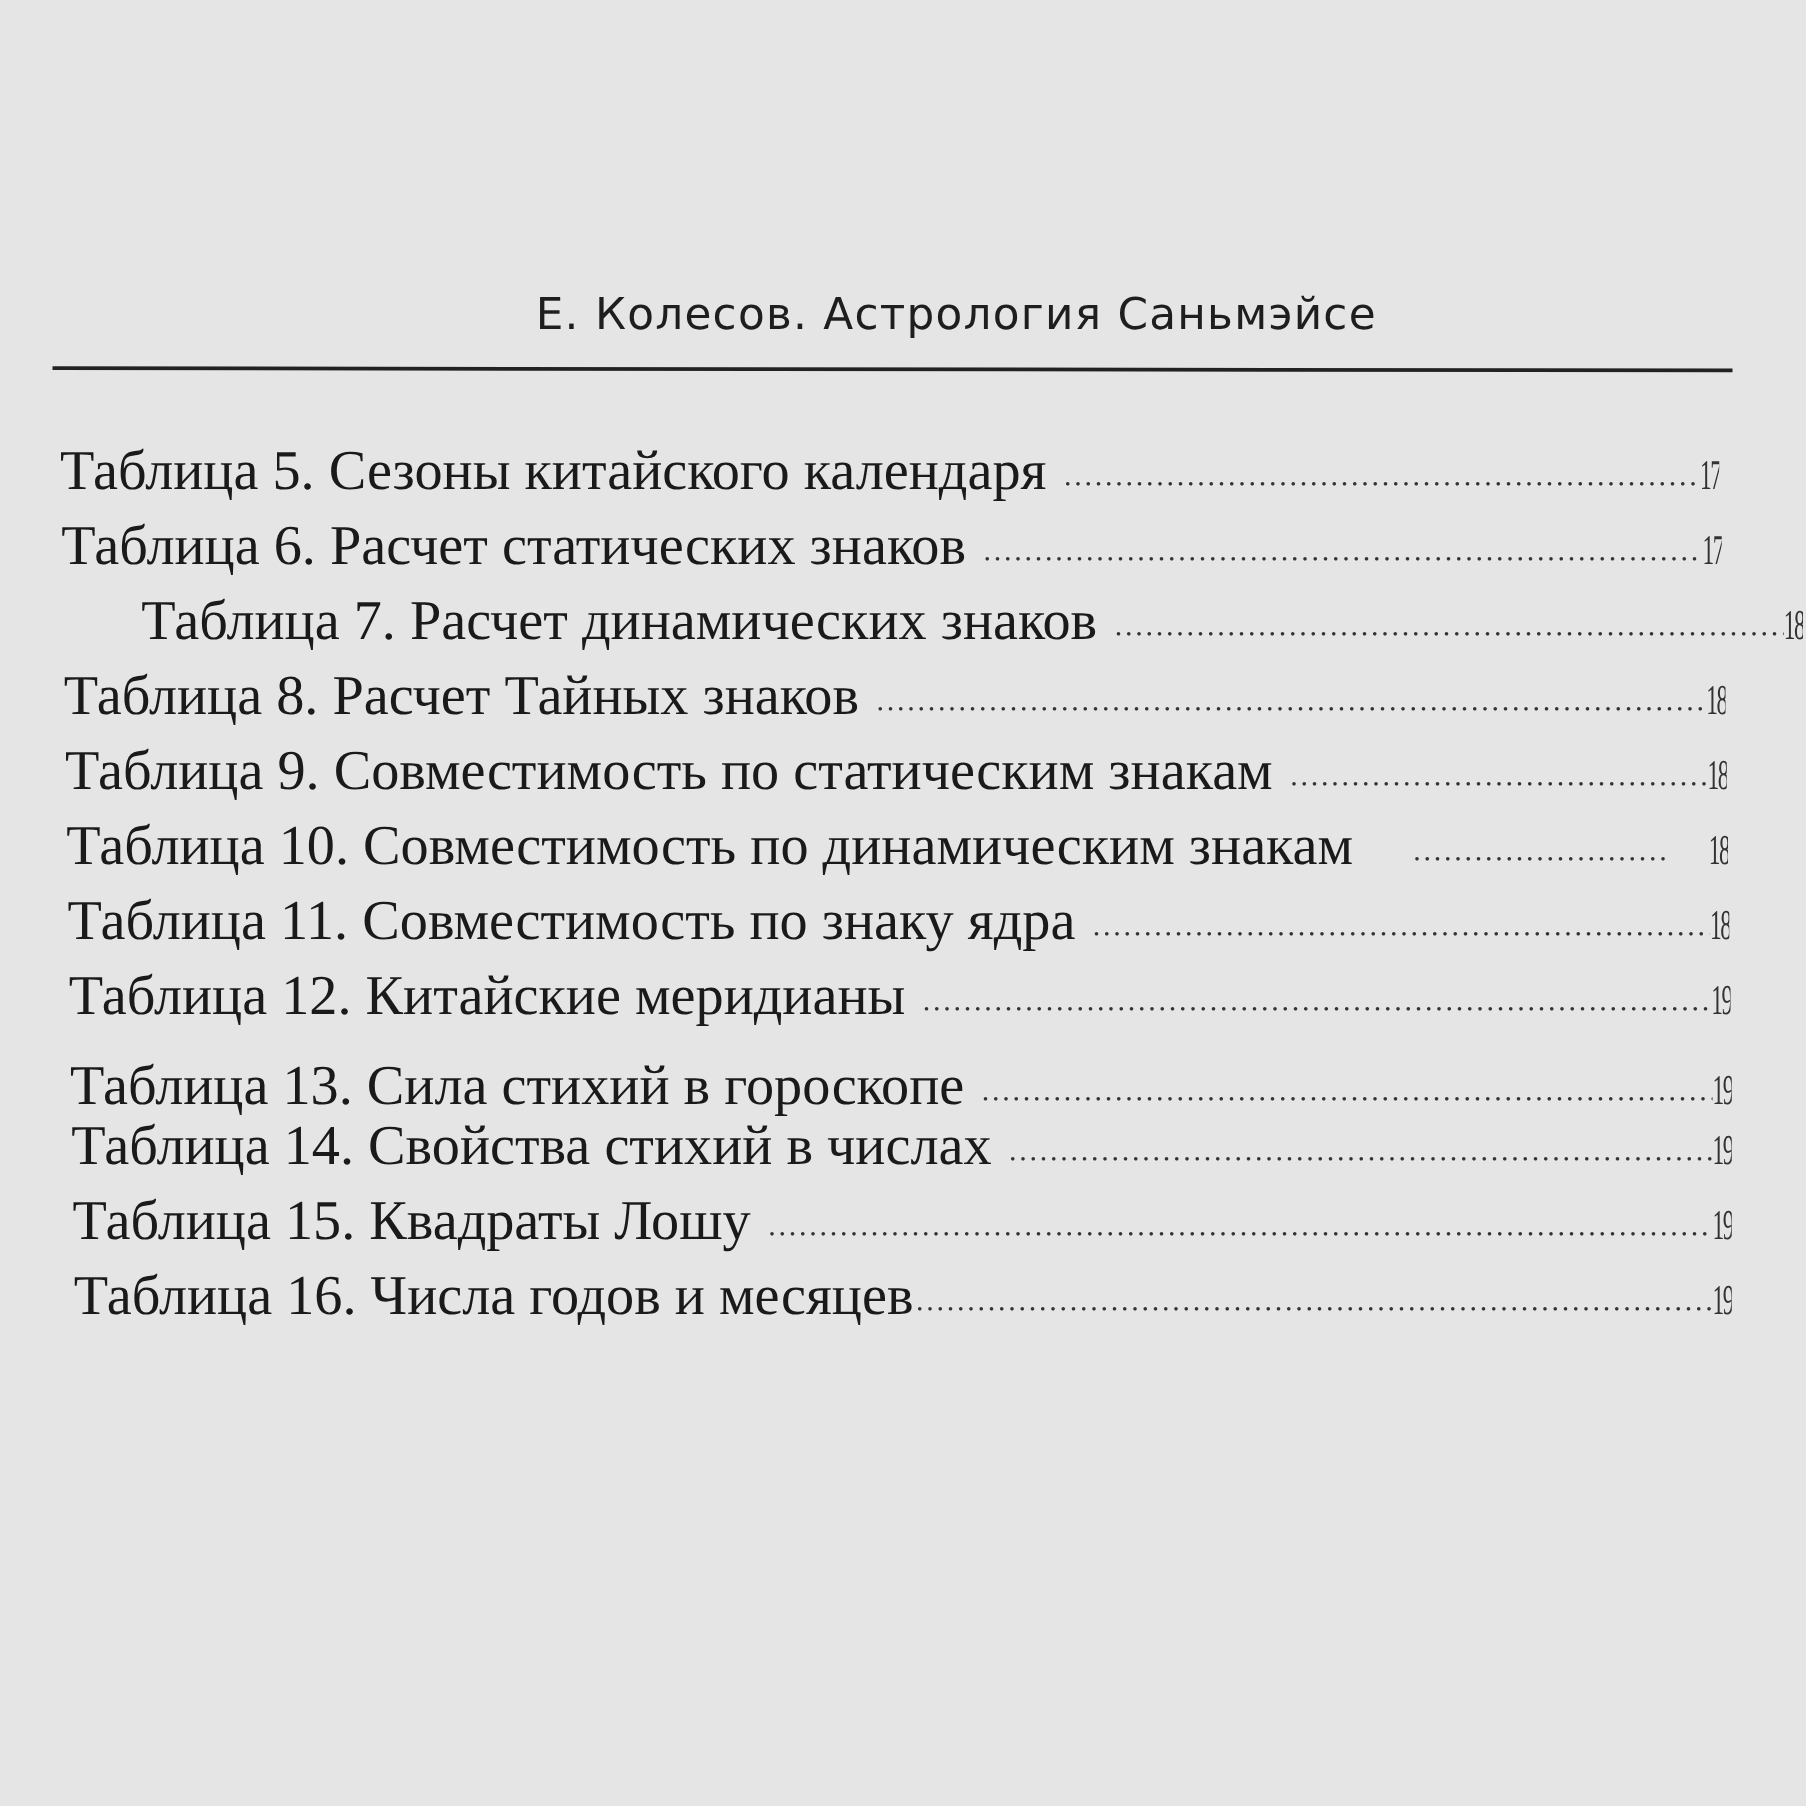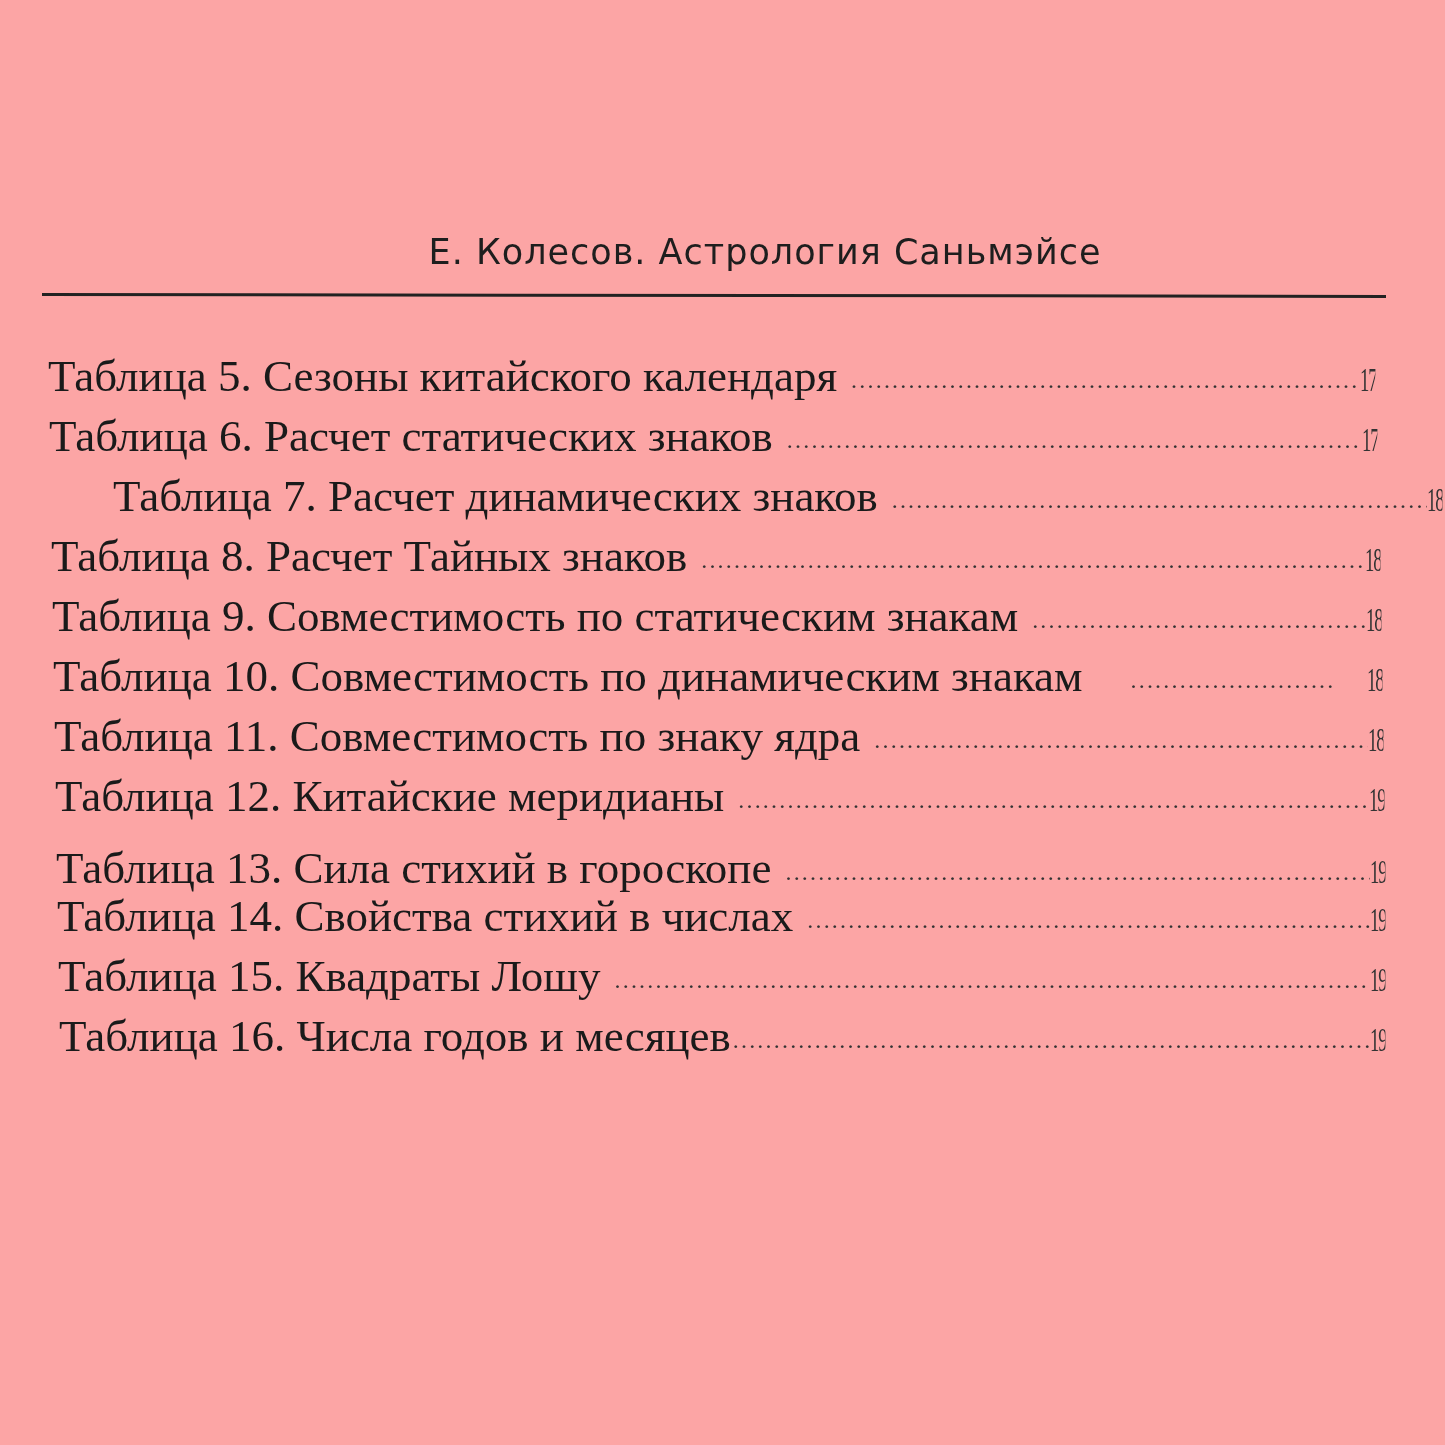--- a/index.html
+++ b/index.html
@@ -7,21 +7,21 @@
       padding: 0;
       width: 1445px;
       height: 1445px;
       background: #ffffff;
       overflow: hidden;
     }
     .page {
       position: relative;
       width: 1445px;
       height: 1445px;
-      background: #fca5a5;
+      background: #e5e5e5;
     }
     .running-head {
       position: absolute;
       left: 0;
       top: 232px;
       width: 1530px;
       text-align: center;
       font-family: "DejaVu Sans", sans-serif;
       font-size: 35px;
       letter-spacing: 1px;

